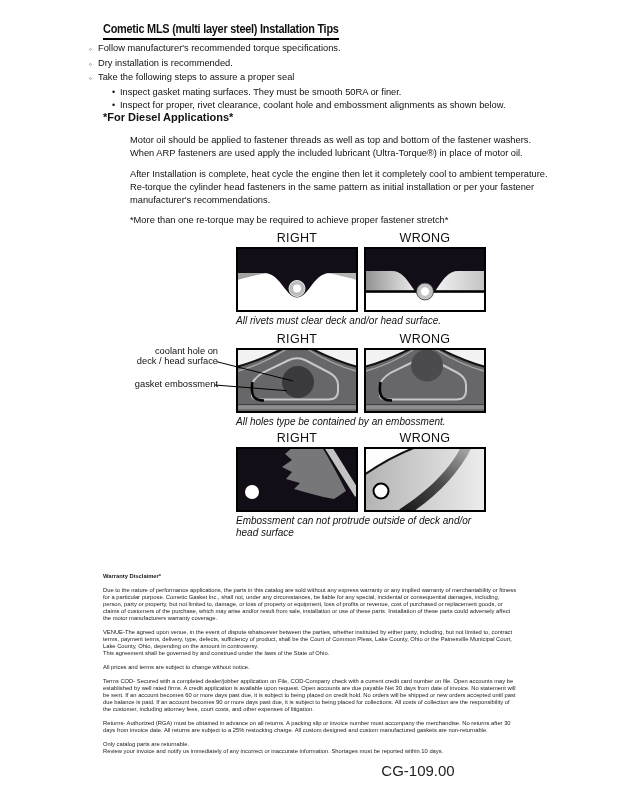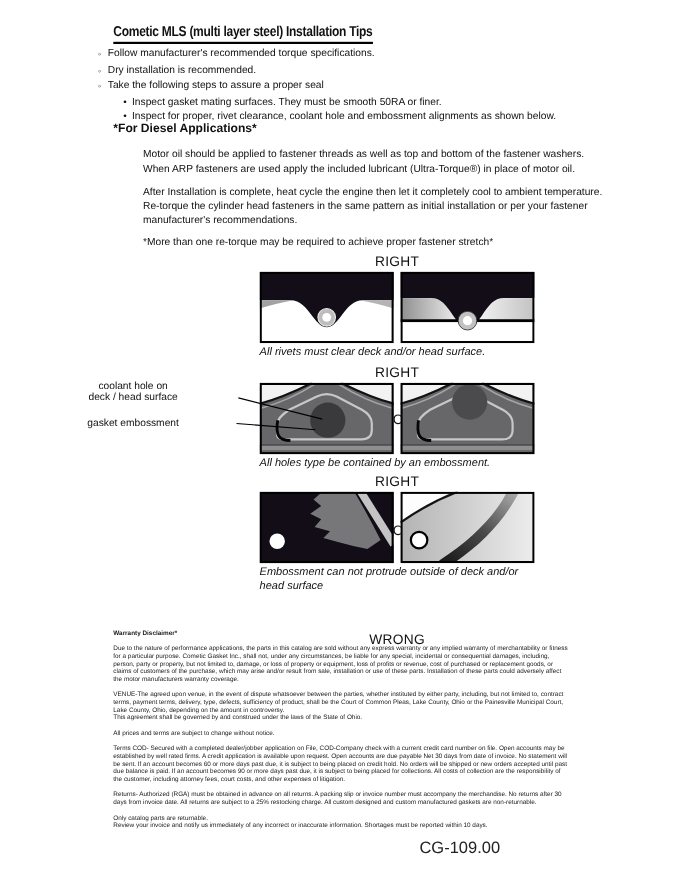--- a/index.html
+++ b/index.html
@@ -25,28 +25,28 @@
   .h2{left:103px;top:111px;font-size:11px;font-weight:bold;white-space:nowrap;}
   .body-p{left:106px;width:422px;font-size:9.3px;line-height:13.2px;margin-left:24px;}
   .p1{top:134px;}
   .p2{top:168px;}
   .p3{top:214px;white-space:nowrap;}
   
   .figrow{left:236px;width:250px;}
   .fr1{top:231px;}
   .fr2{top:332px;}
   .fr3{top:431px;}
-  .figlabels{display:flex;gap:21px;height:14px;flex-direction:column;}
+  .figlabels{display:flex;gap:6px;height:14px;}
   .figlabels span{flex:0 0 122px;text-align:center;font-size:12.5px;letter-spacing:0.3px;}
   .figpanels{display:flex;gap:6px;margin-top:2px;}
   .figpanels svg{display:block;}
   .figcap{margin-top:3px;font-size:10px;line-height:11.5px;color:#111;font-style:italic;}
   .capw{width:238px;}
   
-  .ann{font-size:9.3px;line-height:10px;text-align:center;width:170px;left:36px;}
+  .ann{font-size:9.3px;line-height:10px;text-align:right;width:170px;left:48px;}
   .ann1{top:346px;}
   .ann2{top:379px;}
   .leader{left:208px;top:356px;z-index:5;pointer-events:none;}
   
   .fine{left:103px;top:573px;width:414px;font-size:5.8px;line-height:7px;color:#1a1a1a;}
   .fine .fh{font-weight:bold;margin:0 0 7px 0;}
   .fine p{margin:0 0 7px 0;}
   .fine p.mb0{margin-bottom:0;}
   
   .pageno{left:348px;top:762px;width:140px;text-align:center;font-size:15px;color:#222;}

